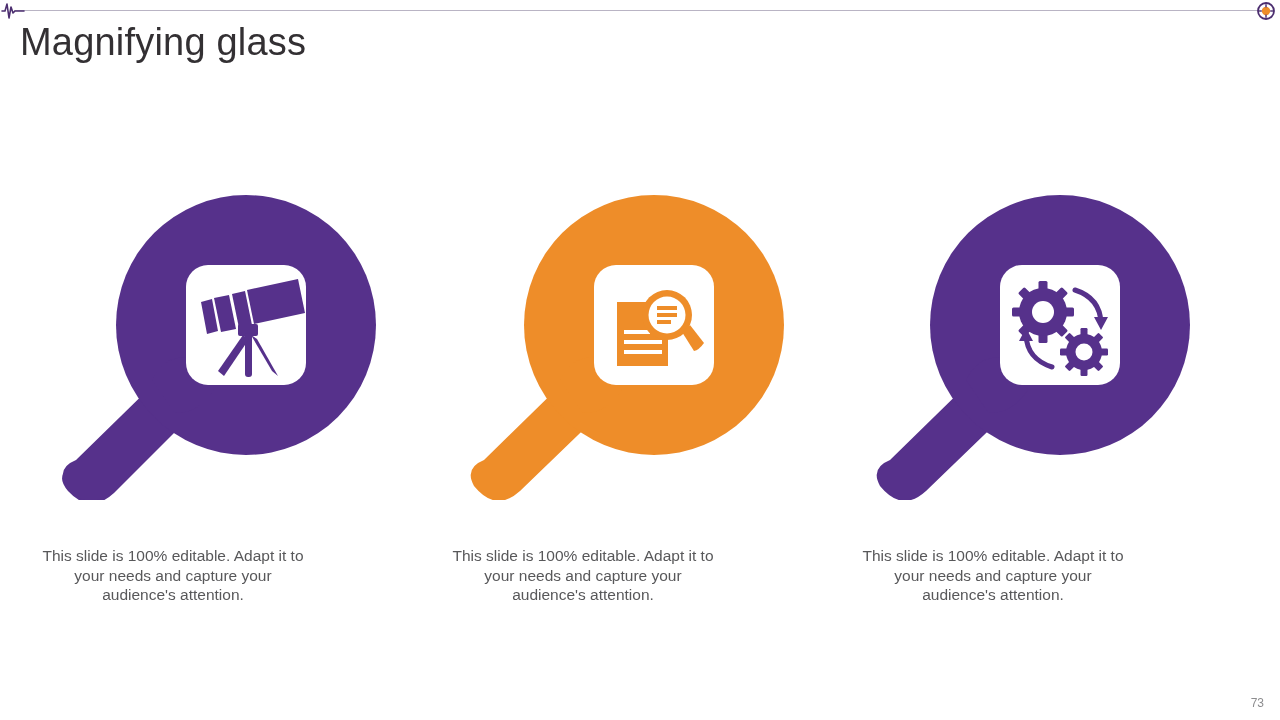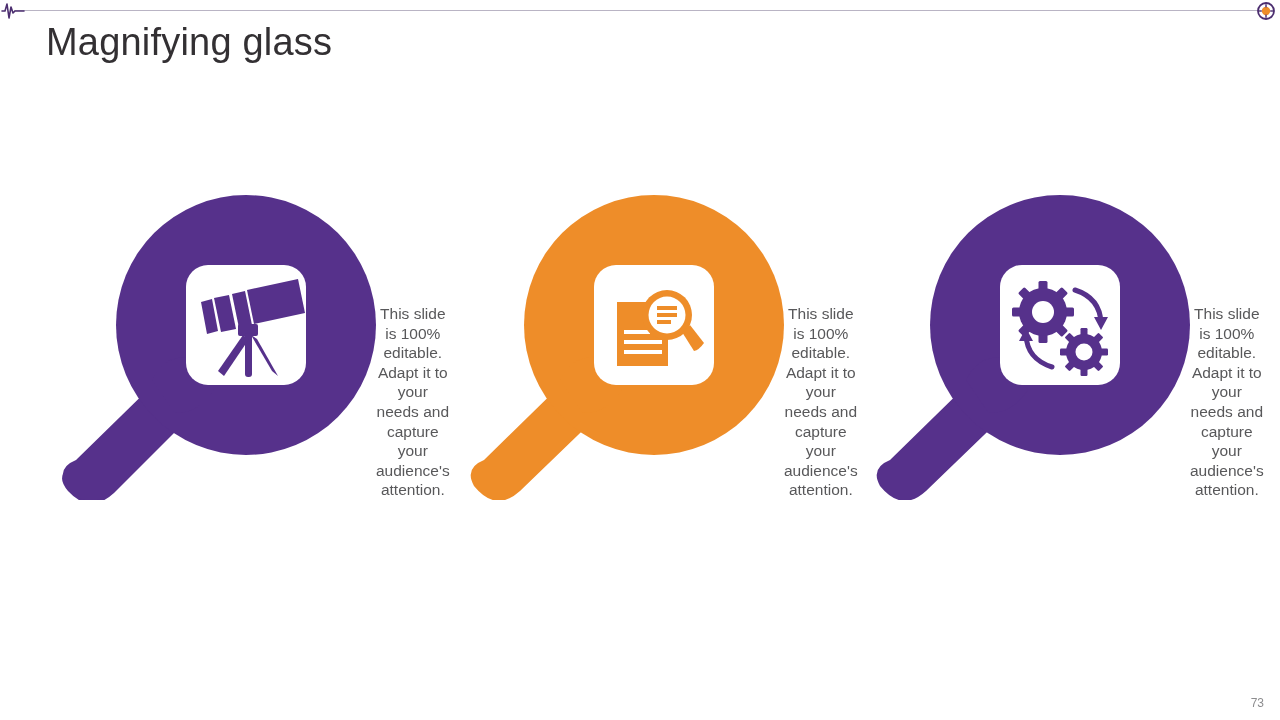--- a/index.html
+++ b/index.html
@@ -37,43 +37,43 @@
     top: 0px;
     right: 2px;
     width: 24px;
     height: 22px;
   }
 
   
   .page-title {
     position: absolute;
     top: 21px;
-    left: 46px;
+    left: 20px;
     font-size: 38px;
     font-weight: 300;
     letter-spacing: 0.2px;
     color: #333033;
     white-space: nowrap;
   }
 
   
   .cards {
     position: absolute;
     top: 180px;
     left: 40px;
     right: 40px;
     display: flex;
     justify-content: space-between;
     align-items: flex-start;
   }
   .card {
     width: 380px;
     display: flex;
-    flex-direction: row;
-    align-items: flex-end;
+    flex-direction: column;
+    align-items: flex-start;
   }
   .glass-wrap {
     width: 330px;
     height: 320px;
     display: block;
   }
   .caption {
     margin-top: 46px;
     width: 266px;
     text-align: center;

